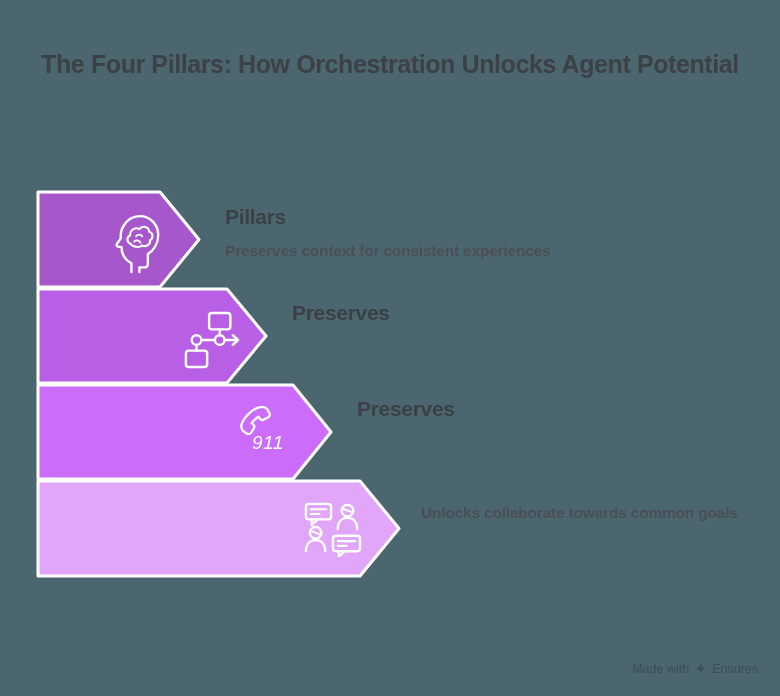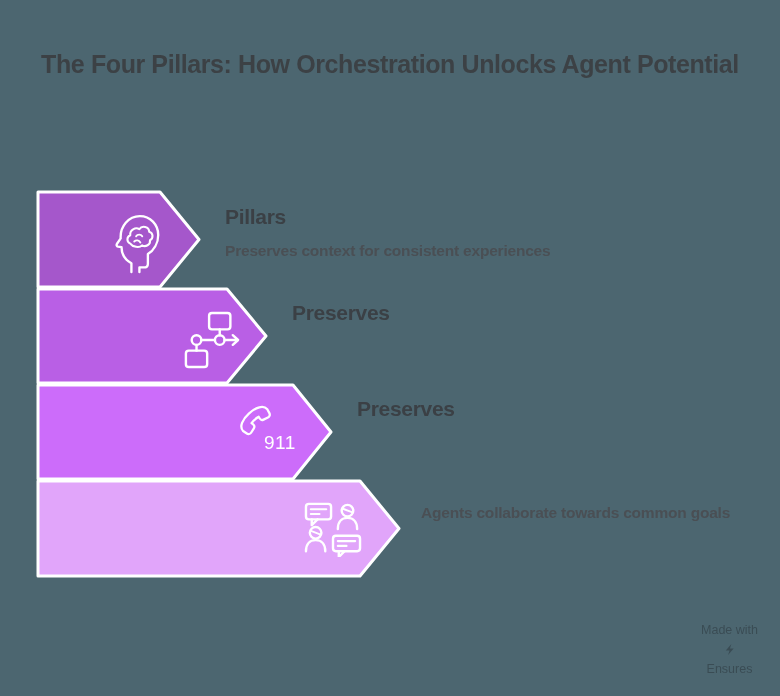--- a/index.html
+++ b/index.html
@@ -31,21 +31,21 @@
     margin:0;font-size:21px;font-weight:700;letter-spacing:-0.3px;
     color:#3B4045;line-height:26px;
   }
   .pillar-desc{
     margin:12px 0 0 0;font-size:15.5px;font-weight:700;letter-spacing:-0.2px;
     color:#4A4F54;line-height:18px;
   }
   .watermark{
     position:absolute;right:22px;bottom:20px;
     display:flex;align-items:center;gap:5px;
-    font-size:12.5px;color:#36464E;opacity:0.8;flex-direction:column;
+    font-size:12.5px;color:#36464E;opacity:0.8;
   }
   .watermark svg{display:block;}
 </style>
 </head>
 <body>
 
 <div class="canvas" style="background: rgb(76, 102, 112);">
 
   <div class="page-title">The Four Pillars: How Orchestration Unlocks Agent Potential</div>
 
@@ -93,21 +93,21 @@
     <svg class="arrow-svg" style="left:35px;top:382px;" width="299" height="100">
       <polygon points="3,3 258,3 296,50 258,97 3,97" stroke="#FFFFFF" stroke-width="3" stroke-linejoin="round" fill="#CC6CFA"></polygon>
     </svg>
     <span class="pillar-icon" style="left:236px;top:404px;width:42px;height:38px;">
       <svg viewBox="0 0 46 42">
         <g transform="rotate(-42 23 20)">
           <path class="icon-stroke" d="M5 17 C5 10.5 12.8 7 23 7 C33.2 7 41 10.5 41 17 L39.8 21.8 C39.3 23.8 37.4 24.9 35.4 24.3 L30.2 22.8 C28.6 22.3 27.6 20.8 27.9 19.1 L28.3 16.9 C24.8 16.1 21.2 16.1 17.7 16.9 L18.1 19.1 C18.4 20.8 17.4 22.3 15.8 22.8 L10.6 24.3 C8.6 24.9 6.7 23.8 6.2 21.8 Z"></path>
         </g>
       </svg>
     </span>
-    <span class="emergency-number" style="left:264px;top:432px;">911</span>
+    <span class="emergency-number" style="left:252px;top:432px;font-style:italic;">911</span>
     <div class="pillar-text" style="left:357px;top:396px;">
       <h2 class="pillar-title">Preserves</h2>
     </div>
   </div>
 
   <div>
     <svg class="arrow-svg" style="left:35px;top:478px;" width="367" height="101">
       <polygon points="3,3 325,3 364,50.5 325,98 3,98" stroke="#FFFFFF" stroke-width="3" stroke-linejoin="round" fill="#E1A5FA"></polygon>
     </svg>
     <span class="pillar-icon" style="left:303px;top:501px;width:60px;height:56px;">
@@ -122,21 +122,21 @@
         <circle class="icon-stroke" cx="13" cy="33" r="6"></circle>
         <path class="icon-stroke" style="stroke-width:2" d="M8.2 31 L17.5 34.5"></path>
         <path class="icon-stroke" d="M3 52 C3 44.5 7 40.5 13 40.5 C19 40.5 23 44.5 23 52"></path>
         <rect class="icon-stroke" x="31" y="36" width="28" height="16" rx="3"></rect>
         <path class="icon-stroke" d="M37 52 V58 L43 52"></path>
         <path class="icon-stroke" style="stroke-width:2.2" d="M36 41.5 H54"></path>
         <path class="icon-stroke" style="stroke-width:2.2" d="M36 46.5 H45"></path>
       </svg>
     </span>
     <div class="pillar-text" style="left:421px;top:492px;">
-      <p class="pillar-desc">Agents collaborate towards common goals</p>
+      <p class="pillar-desc">Unlocks collaborate towards common goals</p>
     </div>
   </div>
 
   <div class="watermark">
     <span>Made with</span>
     <svg width="13" height="15" viewBox="0 0 14 16">
       <path d="M3 9 L9 2 L7.5 7 L11.5 7 L5.5 14 L7 9 Z" fill="#36464E"></path>
     </svg>
     <span>Ensures</span>
   </div>

